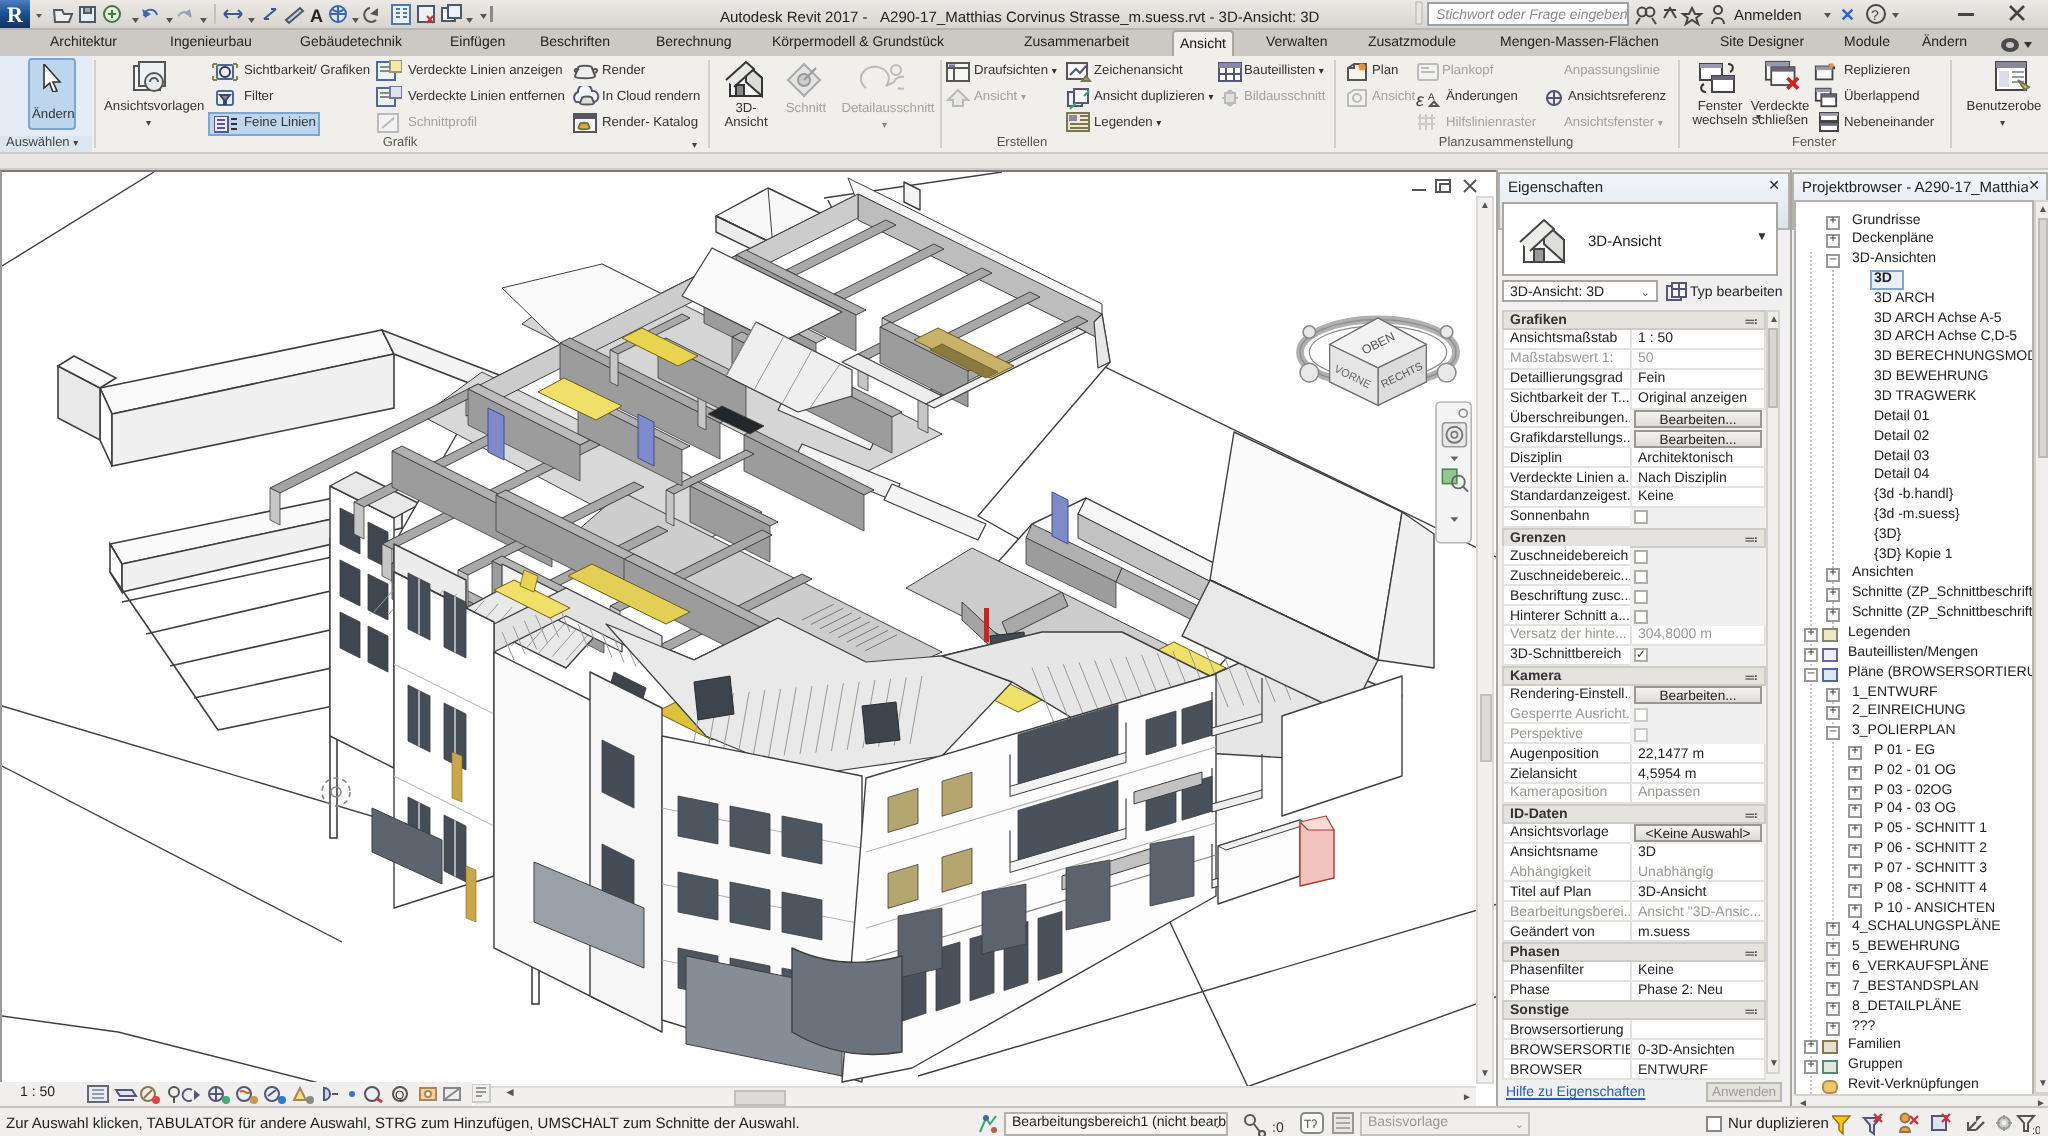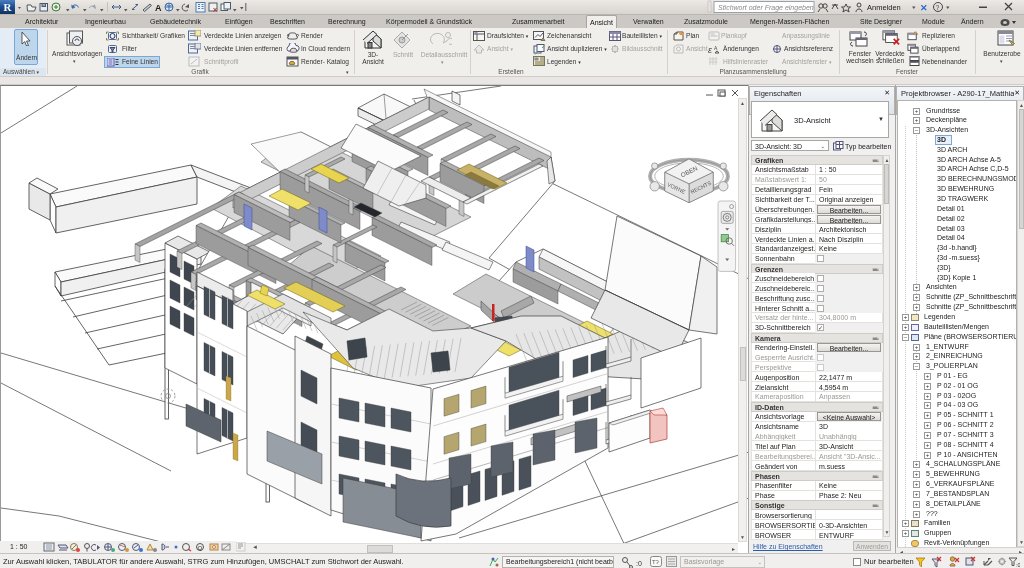--- a/index.html
+++ b/index.html
@@ -108,20 +108,21 @@
   </g>
   <text x="867" y="10" font-size="7.5" fill="#222">Anmelden</text>
   <path d="M912 6.5 l3.5 0 -1.7 2.5z" fill="#555"></path>
   <text x="920" y="10.5" font-size="9" font-weight="bold" fill="#2a6acc">✕</text>
   <circle cx="938" cy="7" r="4.5" fill="none" stroke="#444"></circle>
         <text x="935.5" y="10" font-size="7" fill="#444">?</text>
   <path d="M946 6.5 l3.5 0 -1.7 2.5z" fill="#555"></path>
   <rect x="979" y="6.5" width="8" height="1.5" fill="#444"></rect>
   <path d="M1005 3 l7 7 M1012 3 l-7 7" stroke="#444" stroke-width="1.3"></path>
  </svg>
+ <div class="ttext" style="left:360px;top:3.5px;color:#222">Autodesk Revit 2017 -&nbsp;&nbsp;&nbsp;A290-17_Matthias Corvinus Strasse_m.suess.rvt - 3D-Ansicht: 3D</div>
 </div>
 <div class="abs" id="tabrow">
  <div class="tab" style="left:22px">Architektur</div>
  <div class="tab" style="left:82px">Ingenieurbau</div>
  <div class="tab" style="left:147px">Gebäudetechnik</div>
  <div class="tab" style="left:222px">Einfügen</div>
  <div class="tab" style="left:267px">Beschriften</div>
  <div class="tab" style="left:325px">Berechnung</div>
  <div class="tab" style="left:383px">Körpermodell &amp; Grundstück</div>
  <div class="tab" style="left:509px">Zusammenarbeit</div>
@@ -1009,21 +1010,21 @@
           </g>
   </g>
  </svg>
  <svg class="abs" style="left:236px;top:1px" width="12" height="11">
         <rect x="0" y="0" width="9" height="9" fill="#f0f0ee" stroke="#ccc"></rect>
         <path d="M2 2 l5 0 M2 4 l5 0 M2 6 l3 0" stroke="#999"></path>
       </svg>
  <div class="abs" style="left:252px;top:2.5px;font-size:6px;color:#555">◄</div>
 </div>
 <div class="abs" id="status">
- <div class="abs" style="left:3px;top:3px">Zur Auswahl klicken, TABULATOR für andere Auswahl, STRG zum Hinzufügen, UMSCHALT zum Stichwort der Auswahl.</div>
+ <div class="abs" style="left:3px;top:3px">Zur Auswahl klicken, TABULATOR für andere Auswahl, STRG zum Hinzufügen, UMSCHALT zum Schnitte der Auswahl.</div>
  <svg class="abs" style="left:488px;top:2px" width="12" height="12">
         <path d="M2 10 l3 -7 2 3 3 -4" fill="none" stroke="#3a6"></path>
         <circle cx="5" cy="3" r="1.5" fill="#46a"></circle>
         <circle cx="9" cy="9" r="1.5" fill="#a64"></circle>
       </svg>
  <div class="abs" style="left:502px;top:1.5px;width:112px;height:12px;background:#f6f5f4;border:1px solid #b5b2ae;font-size:7px;padding:1.5px 0 0 3px;white-space:nowrap;overflow:hidden">Bearbeitungsbereich1 (nicht bearb<span style="position:absolute;right:2px;top:2px;font-size:5.5px;color:#555">⌄</span></div>
  <svg class="abs" style="left:620px;top:2px" width="26" height="12">
   <circle cx="5" cy="4" r="2.5" fill="none" stroke="#555"></circle>
         <path d="M7 6 l3 4" stroke="#555"></path>
         <circle cx="11" cy="11" r="1.5" fill="none" stroke="#555"></circle>
@@ -1032,21 +1033,21 @@
  <svg class="abs" style="left:650px;top:2px" width="13" height="11">
         <rect x="0.5" y="0.5" width="11" height="10" rx="2" fill="#f8f8f6" stroke="#888"></rect>
         <text x="2" y="8" font-size="6" fill="#555">Tʔ</text>
       </svg>
  <svg class="abs" style="left:666px;top:2px" width="12" height="11">
         <rect x="0.5" y="0.5" width="10" height="10" fill="#e8e6e4" stroke="#999"></rect>
         <path d="M2 3 l7 0 M2 5.5 l7 0 M2 8 l7 0" stroke="#aaa"></path>
       </svg>
  <div class="abs" style="left:680px;top:1.5px;width:85px;height:12px;background:#f0efed;border:1px solid #c5c2be;font-size:7px;color:#9a9894;padding:1.5px 0 0 3px">Basisvorlage<span style="position:absolute;right:2px;top:2px;font-size:5.5px;color:#999">⌄</span></div>
  <div class="abs" style="left:853px;top:3.5px;width:8px;height:8px;background:#fff;border:1px solid #888"></div>
- <div class="abs" style="left:864px;top:3px">Nur bearbeiten</div>
+ <div class="abs" style="left:864px;top:3px">Nur duplizieren</div>
  <svg class="abs" style="left:916px;top:2px" width="104" height="12">
   <g>
    <path d="M0 2 l9 0 -3.5 4 0 5 -2 -2 0 -3z" fill="#f5c518" stroke="#997010" stroke-width="0.7"></path>
    <g transform="translate(16,0)">
             <path d="M0 3 l8 0 -3 3.5 0 4.5 -2 -1.5 0 -3z" fill="#dce4ec" stroke="#557"></path>
             <path d="M5 1 l4 4 M9 1 l-4 4" stroke="#c33" stroke-width="1.2"></path>
           </g>
    <g transform="translate(33,0)">
             <circle cx="3.5" cy="3" r="2.2" fill="#e8a33a" stroke="#875"></circle>
             <path d="M1 10 c0 -3.5 5 -3.5 5 0z" fill="#e8a33a" stroke="#875"></path>

